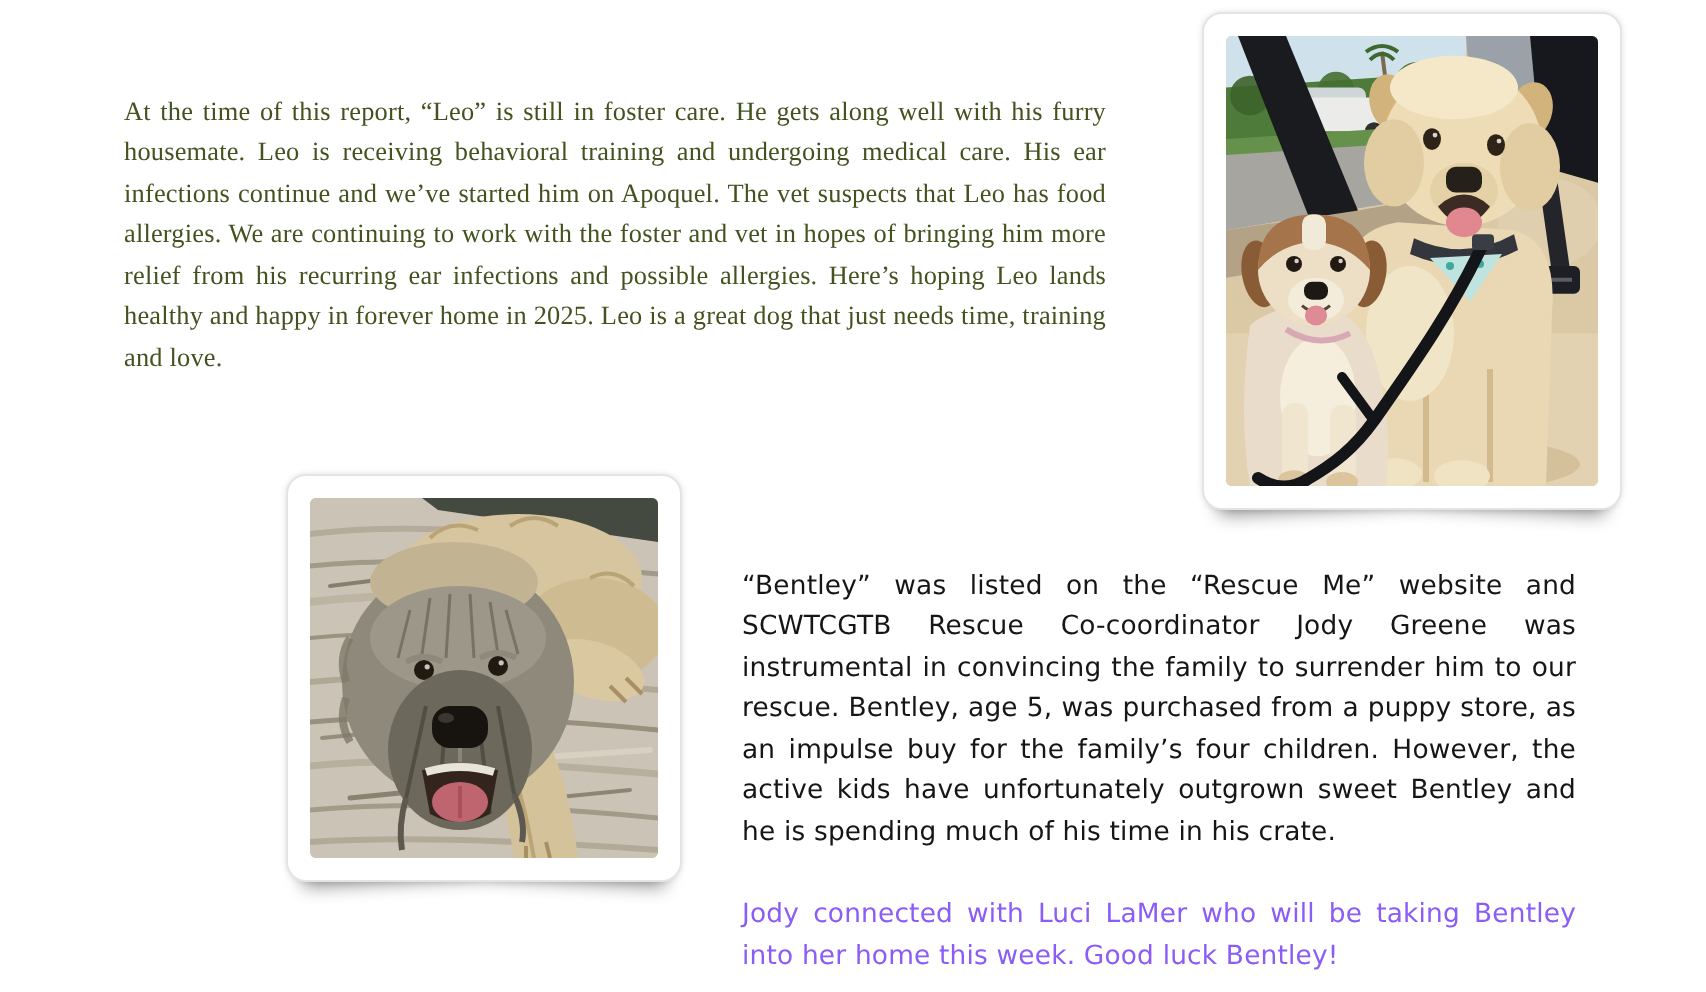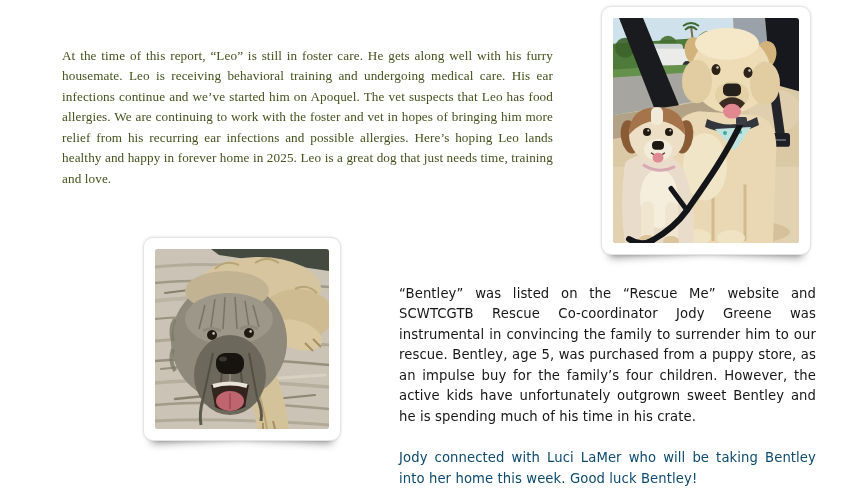--- a/index.html
+++ b/index.html
@@ -10,21 +10,21 @@
   .para{
     position:absolute;
     text-align:justify;
     font-size:13.2px;
     line-height:1.55;
     letter-spacing:.1px;
     margin:0;
     font-family:Liberation Serif, serif;
   }
   #leo-para{ left:62px; top:46px; width:491px; }
-  #bentley-block{ position:absolute; left:399px; top:284px; width:417px; }
+  #bentley-block{ position:absolute; left:371px; top:284px; width:417px; }
   #bentley-block p{ margin:0; text-align:justify; font-size:13.2px; line-height:1.55; letter-spacing:.1px; }
   #bentley-para-2{ margin-top:21px !important; }
 
   .photo{
     position:absolute;
     background:#ffffff;
     border:1px solid #e4e4e4;
     border-radius:10px;
     padding:11px;
     box-sizing:border-box;
@@ -232,16 +232,16 @@
             <path d="M48,150 Q44,164 46,176"></path>
               <path d="M102,148 Q108,162 106,172"></path>
           </g>
         </g>
       </svg>
     </div>
   </div>
 
   <div id="bentley-block">
     <p id="bentley-para-1" style="color: rgb(22, 22, 22);">“Bentley” was listed on the “Rescue Me” website and SCWTCGTB Rescue Co-coordinator Jody Greene was instrumental in convincing the family to surrender him to our rescue.  Bentley, age 5, was purchased from a puppy store, as an impulse buy for the family’s four children.  However, the active kids have unfortunately outgrown sweet Bentley and he is spending much of his time in his crate.</p>
-    <p id="bentley-para-2" style="color: #0c4a6e;">Jody connected with Luci LaMer who will be taking Bentley into her home this week.  Good luck Bentley!</p>
+    <p id="bentley-para-2" style="color: #8b5cf6;">Jody connected with Luci LaMer who will be taking Bentley into her home this week.  Good luck Bentley!</p>
   </div>
 
 </div>
 
 </body></html>

